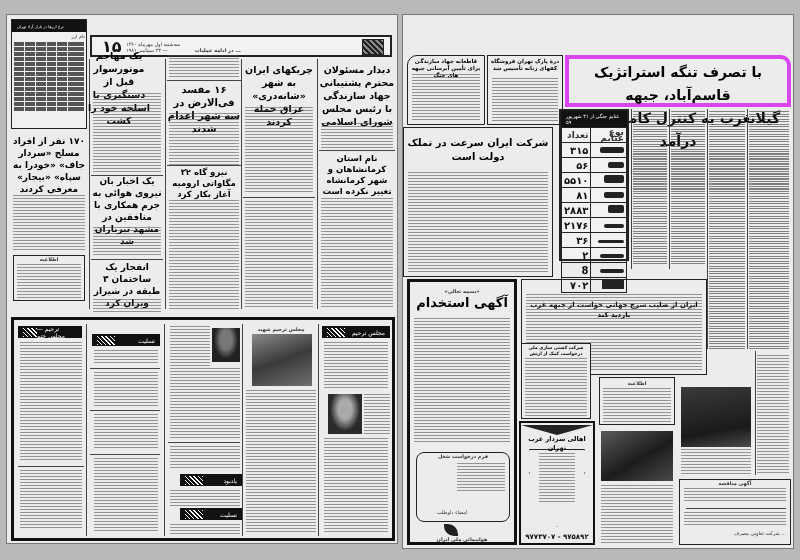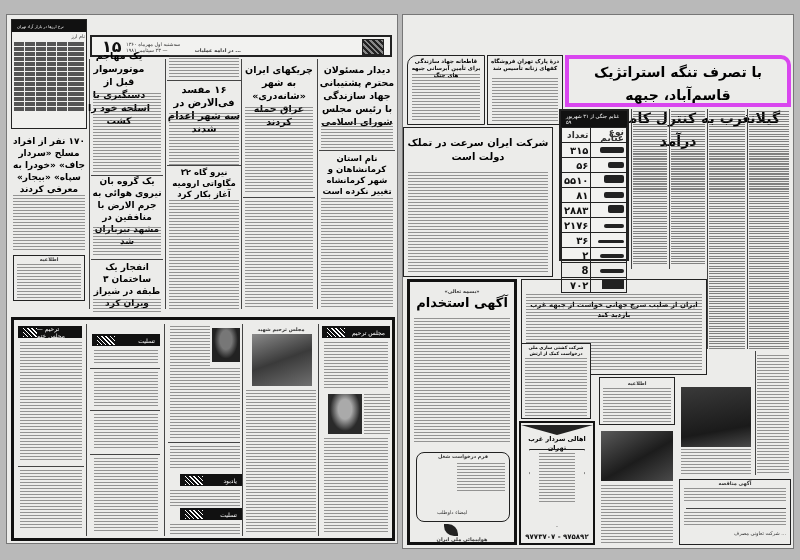--- a/index.html
+++ b/index.html
@@ -154,21 +154,21 @@
 
   <div class="abs small" style="left:162px;top:32px;width:72px;text-align:right;font-weight:bold">در ادامه عملیات ...</div>
   <div class="txt" style="left:162px;top:40px;width:70px;height:22px"></div>
   <div class="hline" style="left:160px;top:65px;width:74px"></div>
   <div class="hl abs" style="left:160px;top:68px;width:74px;font-size:10px;line-height:13px">۱۶ مفسد فی‌الارض در سه شهر اعدام شدند</div>
   <div class="txt" style="left:162px;top:98px;width:70px;height:196px"></div>
 
   <div class="hl abs" style="left:76px;top:34px;width:72px;font-size:9.5px;line-height:13px">یک مهاجم موتورسوار قبل از دستگیری با اسلحه خود را کشت</div>
   <div class="txt" style="left:86px;top:78px;width:68px;height:80px"></div>
   <div class="hline" style="left:84px;top:160px;width:72px"></div>
-  <div class="hl abs" style="left:84px;top:160px;width:72px;font-size:9px;line-height:12px">یک گروه بان نیروی هوائی به جرم الارض با منافقین در مشهد تیرباران شد</div>
+  <div class="hl abs" style="left:84px;top:160px;width:72px;font-size:9px;line-height:12px">یک اخبار بان نیروی هوائی به جرم همکاری با منافقین در مشهد تیرباران شد</div>
   <div class="txt" style="left:86px;top:212px;width:68px;height:30px"></div>
   <div class="hline" style="left:84px;top:244px;width:72px"></div>
   <div class="hl abs" style="left:84px;top:246px;width:72px;font-size:9px;line-height:12px">انفجار یک ساختمان ۳ طبقه در شیراز ویران کرد</div>
   <div class="txt" style="left:86px;top:284px;width:68px;height:14px"></div>
 
   <div class="hl abs" style="left:4px;top:120px;width:76px;font-size:9px;line-height:12px">۱۷۰ نفر از افراد مسلح «سردار جاف» «خودرا به سپاه» «بیجار» معرفی کردند</div>
   <div class="txt" style="left:6px;top:180px;width:72px;height:55px"></div>
   <div class="box" style="left:6px;top:240px;width:72px;height:46px">
     <div class="small" style="text-align:center;font-weight:bold">اطلاعیه</div>
     <div class="txt" style="left:3px;top:8px;width:64px;height:34px"></div>

